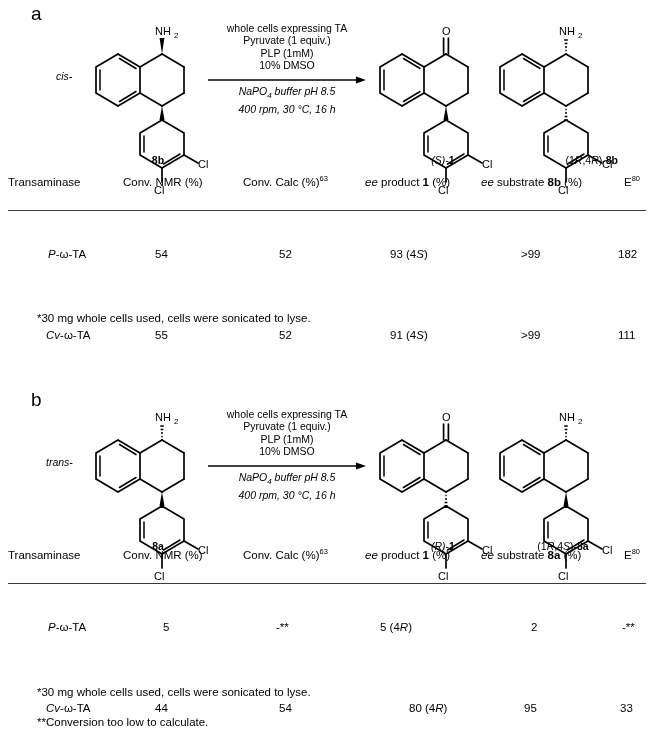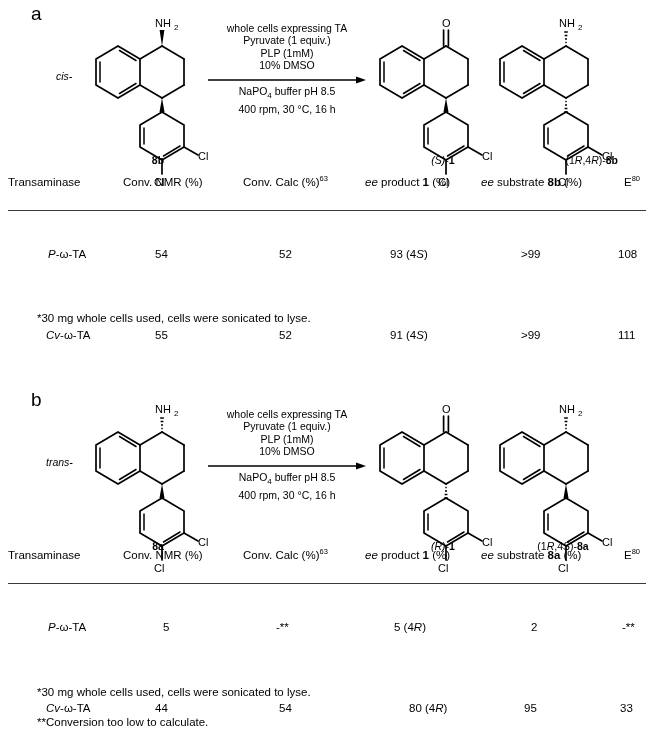--- a/index.html
+++ b/index.html
@@ -22,32 +22,32 @@
     color: #000;
   }
   .scheme {
     position: absolute;
     left: 0;
     width: 654px;
     height: 170px;
   }
   .struct {
     position: absolute;
-    top: 0;
+    top: 8px;
   }
   .cond-block {
     position: absolute;
     text-align: center;
     font-size: 10.5px;
     line-height: 12.4px;
     color: #000;
     white-space: nowrap;
   }
   .cond-top { top: 14px; }
-  .cond-bot { top: 77px; }
+  .cond-bot { top: 77px; font-style: italic; }
   .arrow-wrap {
     position: absolute;
     top: 67px;
   }
   .cis-trans {
     position: absolute;
     font-size: 10.5px;
     font-style: italic;
     white-space: nowrap;
   }
@@ -275,21 +275,21 @@
   <div class="trow" style="top:0px; height:36px;">
     <div class="cell" style="left:48px; top:42px;">
       <i>P</i><span>-ω-TA</span>
     </div>
     <div class="cell" style="left:155px; top:42px;">54</div>
     <div class="cell" style="left:279px; top:42px;">52</div>
     <div class="cell" style="left:390px; top:42px;">
       <span>93 (4</span><i>S</i><span>)</span>
     </div>
     <div class="cell" style="left:521px; top:42px;">&gt;99</div>
-    <div class="cell" style="left:618px; top:42px;">108</div>
+    <div class="cell" style="left:618px; top:42px;">182</div>
   </div>
 
   <div class="trow" style="top:0px; height:36px;">
     <div class="cell" style="left:46px; top:87px;">
       <i>Cv</i><span>-ω-TA</span>
     </div>
     <div class="cell" style="left:155px; top:87px;">55</div>
     <div class="cell" style="left:279px; top:87px;">52</div>
     <div class="cell" style="left:390px; top:87px;">
       <span>91 (4</span><i>S</i><span>)</span>
@@ -450,21 +450,21 @@
   </div>
 
   <div class="rule" style="top:34px;"></div>
 
   <div class="trow" style="top:0px; height:36px;">
     <div class="cell" style="left:48px; top:42px;">
       <i>P</i><span>-ω-TA</span>
     </div>
     <div class="cell" style="left:163px; top:42px;">5</div>
     <div class="cell" style="left:276px; top:42px;">-**</div>
-    <div class="cell" style="left:394px; top:42px;">
+    <div class="cell" style="left:380px; top:42px;">
       <span>5 (4</span><i>R</i><span>)</span>
     </div>
     <div class="cell" style="left:531px; top:42px;">2</div>
     <div class="cell" style="left:622px; top:42px;">-**</div>
   </div>
 
   <div class="trow" style="top:0px; height:36px;">
     <div class="cell" style="left:46px; top:87px;">
       <i>Cv</i><span>-ω-TA</span>
     </div>

